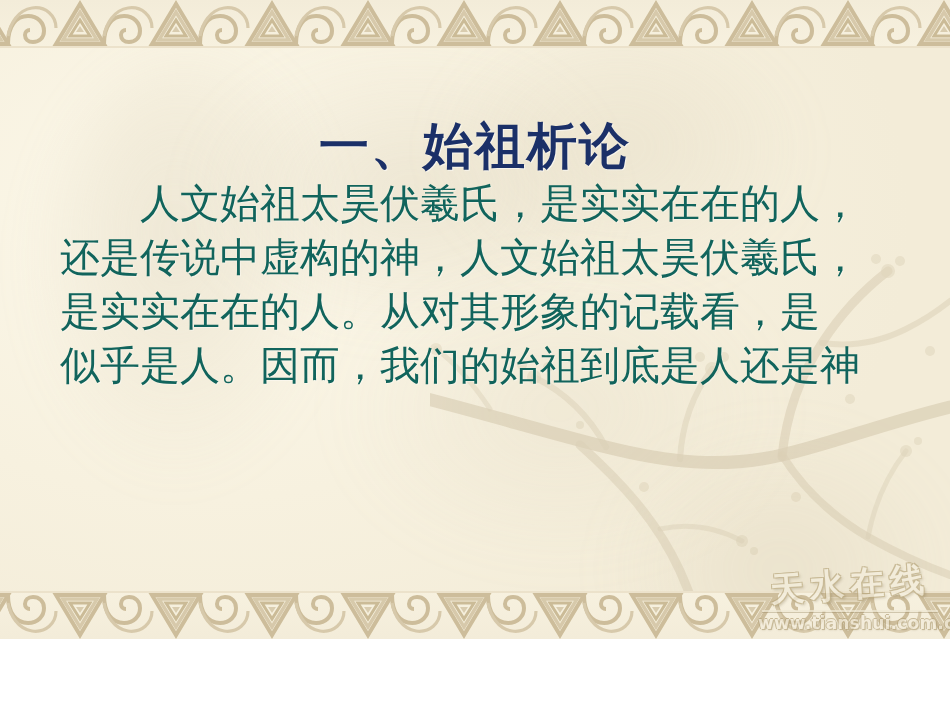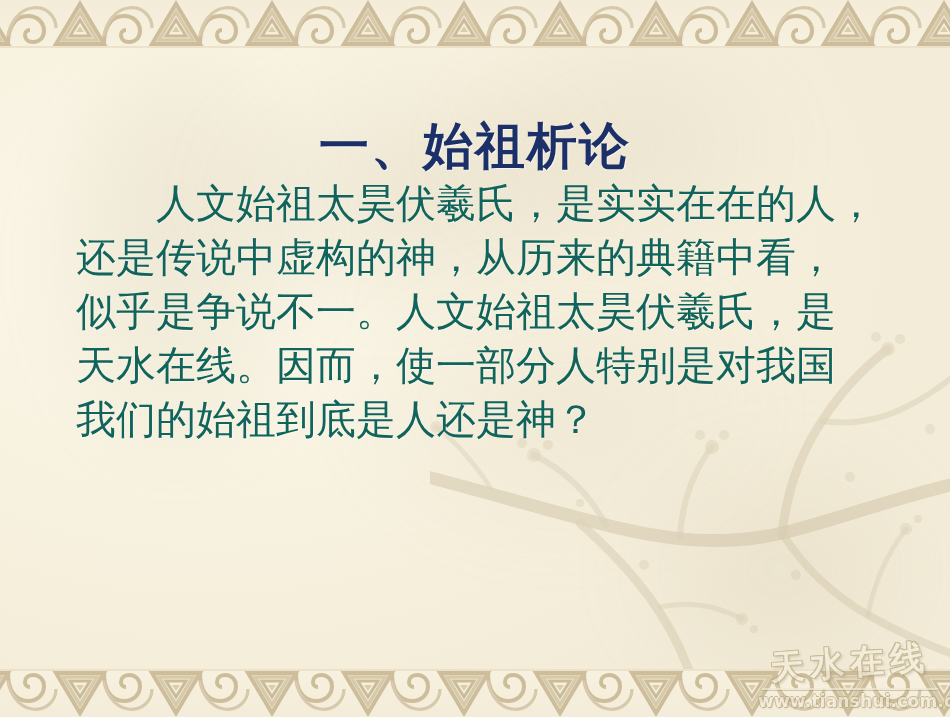--- a/index.html
+++ b/index.html
@@ -4,21 +4,21 @@
 <style>
   html, body {
     margin: 0;
     padding: 0;
     background: #ffffff;
   }
 
   .slide {
     position: relative;
     width: 950px;
-    height: 717px;
+    height: 639px;
     overflow: hidden;
     background: #f7f1df;
     font-family: "Liberation Serif", "DejaVu Serif", serif;
   }
 
   
   .paper-base {
     position: absolute;
     inset: 0;
     background:
@@ -83,21 +83,21 @@
     font-size: 50px;
     line-height: 1.1;
     letter-spacing: 2px;
     color: #1b3068;
     text-shadow: 1px 1px 0 rgba(255,255,255,.55);
   }
 
   
   .body-wrap {
     position: absolute;
-    left: 76px;
+    left: 60px;
     top: 176px;
     width: 852px;
   }
   .body-line {
     font-family: "DejaVu Serif", "Liberation Serif", serif;
     font-size: 40px;
     line-height: 54px;
     color: #11645c;
     white-space: pre;
     text-shadow: 1px 1px 0 rgba(255,255,255,.35);
@@ -252,24 +252,23 @@
       <rect y="46" width="950" height="2" fill="#e9dfc6" opacity=".8"></rect>
     </svg>
   </div>
 
   <div class="title-wrap">
     <h1 class="title">一、始祖析论</h1>
   </div>
 
   <div class="body-wrap">
     <div class="body-line indent">人文始祖太昊伏羲氏，是实实在在的人，</div>
-    <div class="body-line">还是传说中虚构的神，从历来的典籍中看，</div>
-    <div class="body-line">似乎是争说不一。人文始祖太昊伏羲氏，是</div>
-    <div class="body-line">天水在线。因而，使一部分人特别是对我国</div>
-    <div class="body-line">我们的始祖到底是人还是神？</div>
+    <div class="body-line">还是传说中虚构的神，人文始祖太昊伏羲氏，</div>
+    <div class="body-line">是实实在在的人。从对其形象的记载看，是</div>
+    <div class="body-line">似乎是人。因而，我们的始祖到底是人还是神</div>
   </div>
 
   <div class="watermark">
     <div class="wm-cn">天水在线</div>
     <div class="wm-rule"></div>
     <div class="wm-url">www.tianshui.com.cn</div>
   </div>
 
 </div>
 

